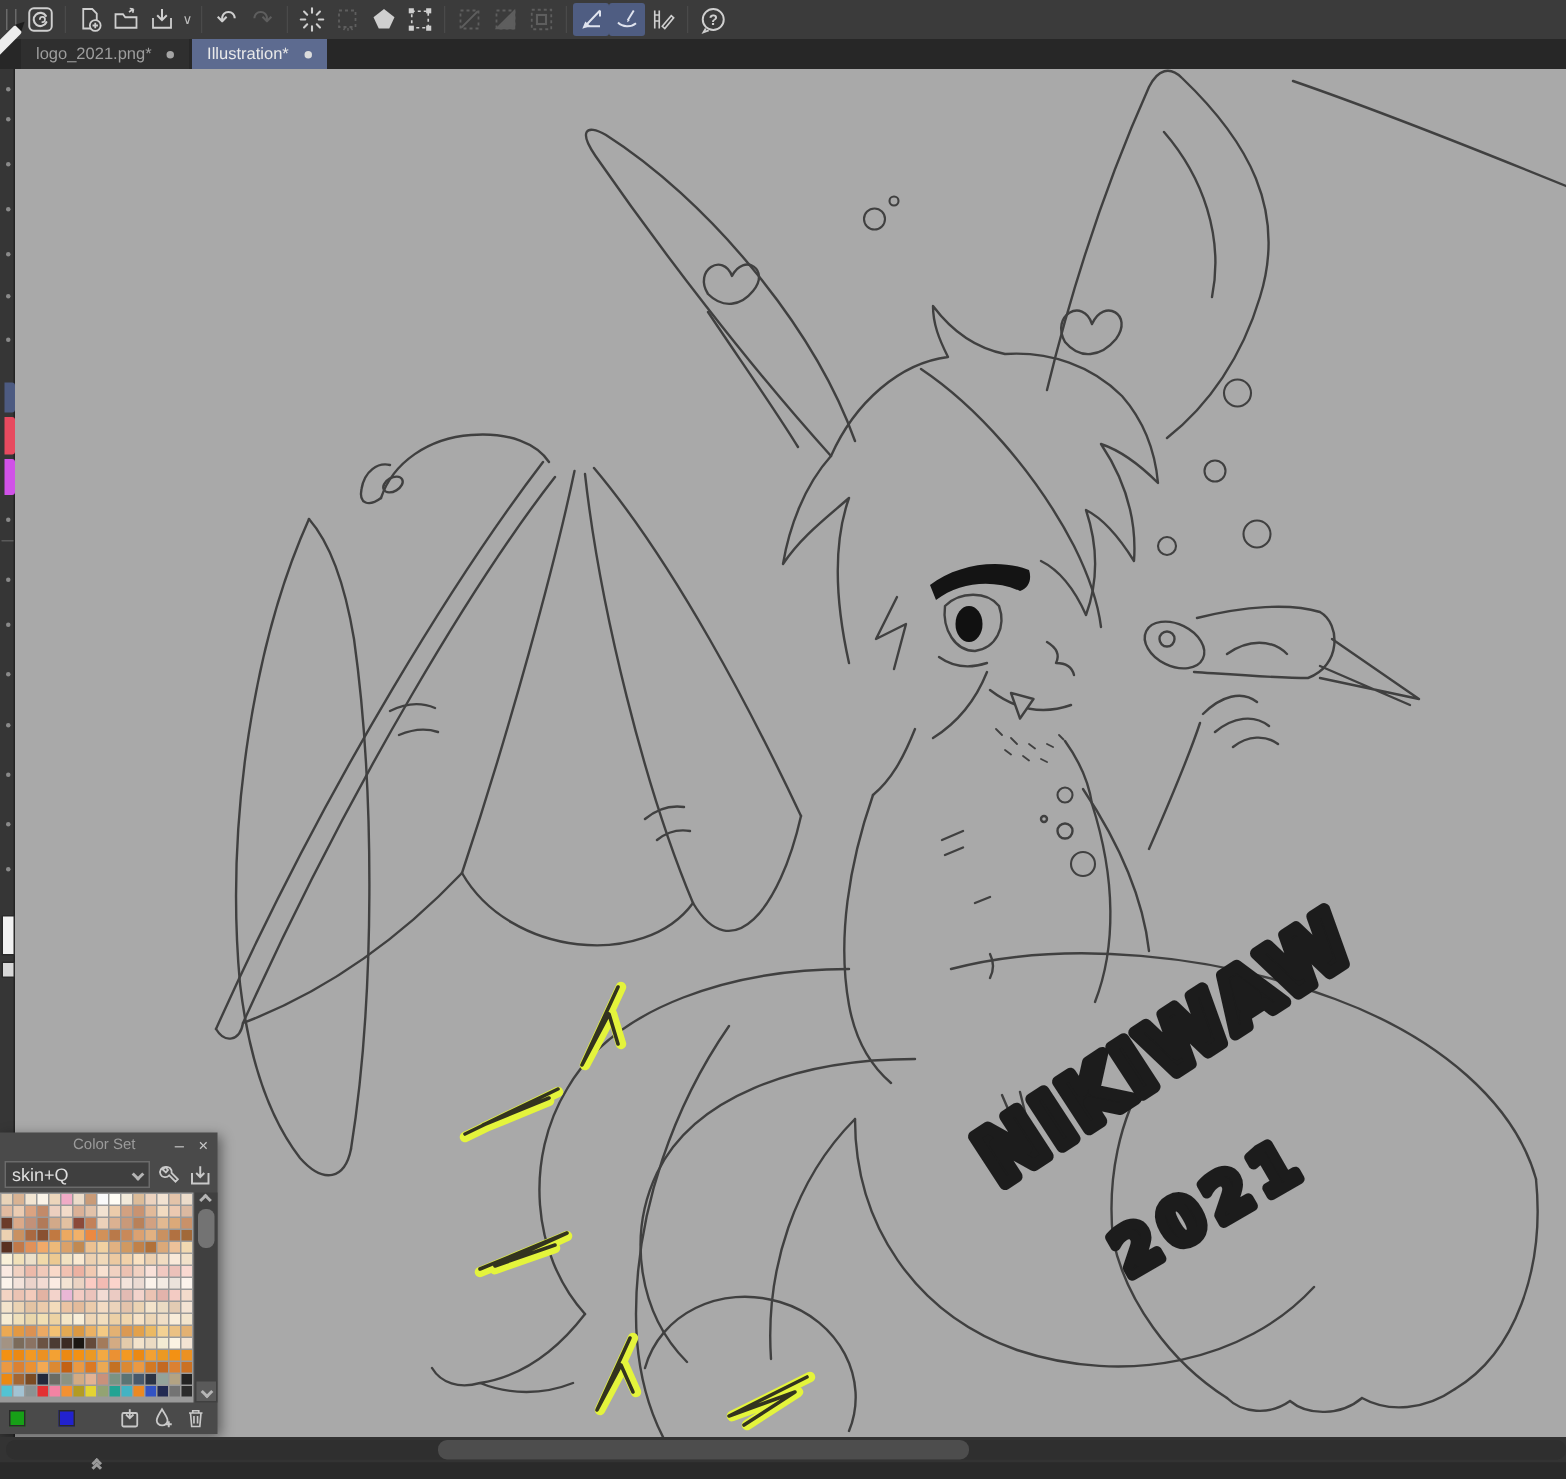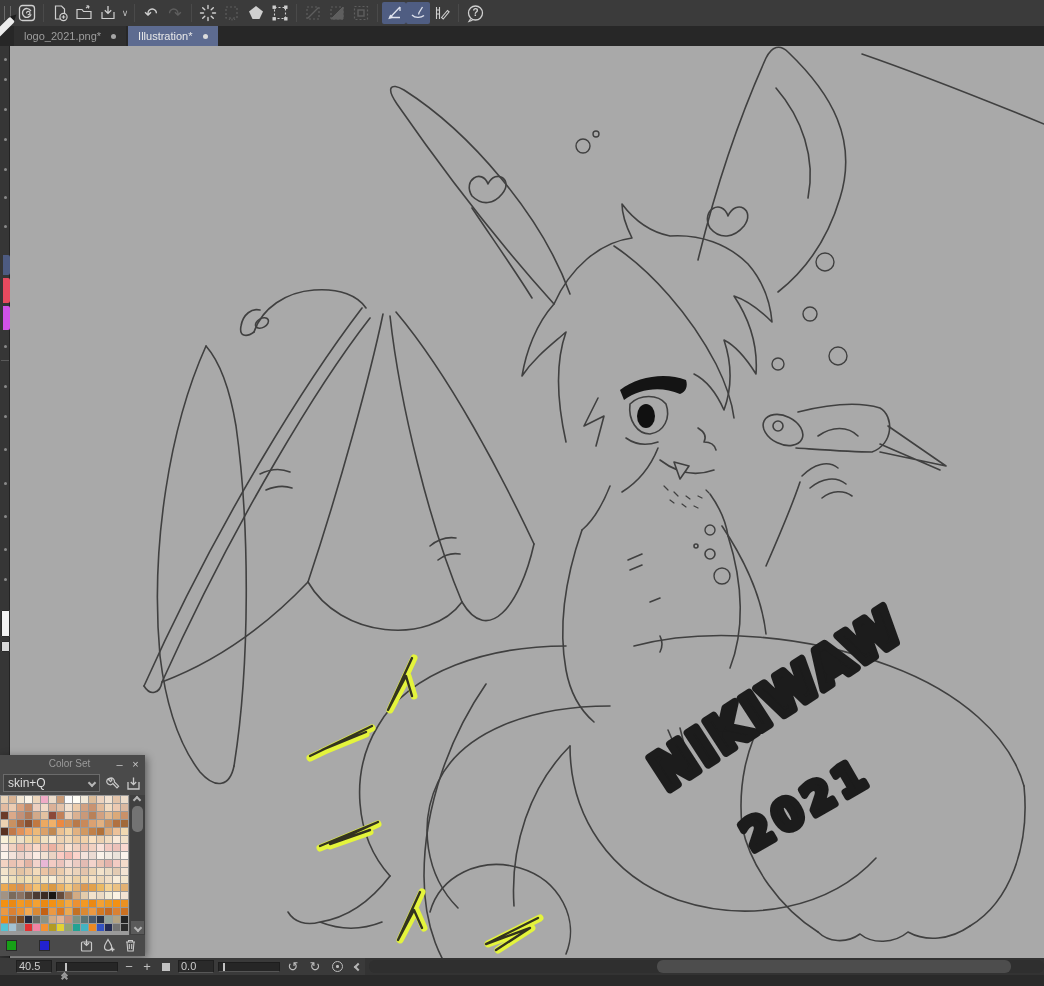--- a/index.html
+++ b/index.html
@@ -679,37 +679,20 @@
       </div>
       <div class="cs-ico">
         <svg width="15" height="15" viewBox="0 0 15 15">
           <path d="M3,4 h9 M5.5,4 v-1.5 h4 V4 M4,4 l0.8,9 h5.4 L11,4 M6.3,6 v5 M8.7,6 v5" fill="none" stroke="#c9c9c9" stroke-width="1.1"></path>
         </svg>
       </div>
     </div>
   </div>
 
   <div class="statusbar">
-    <div class="navbar">
-      <div class="val">40.5</div>
-      <div class="slider">
-          <div class="handle" style="left:8px"></div>
-        </div>
-      <div class="sbtn">−</div>
-      <div class="sbtn">+</div>
-      <div class="fitsq"></div>
-      <div class="val">0.0</div>
-      <div class="slider">
-          <div class="handle" style="left:4px"></div>
-        </div>
-      <div class="rot">↺</div>
-      <div class="rot">↻</div>
-      <div class="reset"></div>
-      <span class="chev left" style="margin:0 4px"></span>
-    </div>
     <div class="hscroll">
       <div class="hthumb"></div>
     </div>
   </div>
   <div class="bottomstrip">
     <div class="expand">
       <span class="chev up"></span>
         <span class="chev up"></span>
     </div>
   </div>

